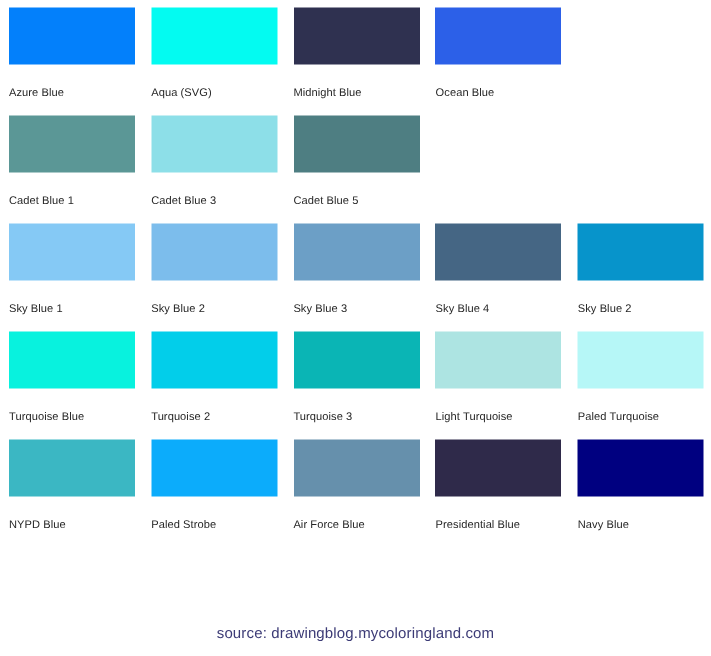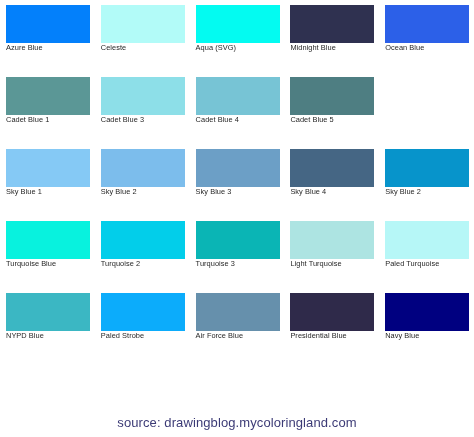--- a/index.html
+++ b/index.html
@@ -52,56 +52,52 @@
   }
 
   .swatch-chip {
     width: 84px;
     height: 38px;
     display: block;
     box-sizing: border-box;
   }
 
   .swatch-label {
-    margin-top: 0;
+    margin-top: 14px;
     font-size: 7.4px;
     line-height: 9px;
     color: #262626;
     letter-spacing: 0.05px;
     white-space: nowrap;
     font-family: "Liberation Sans", sans-serif;
   }
 
   .source-line {
     position: absolute;
     left: 0;
     top: 416px;
     width: 474px;
     text-align: center;
-    font-size: 13px;
+    font-size: 10px;
     line-height: 14px;
     color: #3c3b76;
     font-family: "Liberation Sans", sans-serif;
     letter-spacing: 0.1px;
   }
 </style>
 </head>
 <body>
 
 <div id="chart-root">
 
   <div class="swatch-grid">
       <div class="swatch-row">
         <div class="swatch-cell">
           <div class="swatch-chip" style="background: rgb(3, 128, 251);"></div>
           <div class="swatch-label">Azure Blue</div>
-        </div>
-        <div class="swatch-cell">
-          <div class="swatch-chip" style="background: rgb(178, 251, 248);"></div>
-          <div class="swatch-label">Celeste</div>
         </div>
         <div class="swatch-cell">
           <div class="swatch-chip" style="background: rgb(3, 251, 241);"></div>
           <div class="swatch-label">Aqua (SVG)</div>
         </div>
         <div class="swatch-cell">
           <div class="swatch-chip" style="background: rgb(47, 49, 80);"></div>
           <div class="swatch-label">Midnight Blue</div>
         </div>
         <div class="swatch-cell">
@@ -110,24 +106,20 @@
         </div>
       </div>
       <div class="swatch-row">
         <div class="swatch-cell">
           <div class="swatch-chip" style="background: rgb(91, 151, 150);"></div>
           <div class="swatch-label">Cadet Blue 1</div>
         </div>
         <div class="swatch-cell">
           <div class="swatch-chip" style="background: rgb(141, 223, 232);"></div>
           <div class="swatch-label">Cadet Blue 3</div>
-        </div>
-        <div class="swatch-cell">
-          <div class="swatch-chip" style="background: rgb(119, 196, 213);"></div>
-          <div class="swatch-label">Cadet Blue 4</div>
         </div>
         <div class="swatch-cell">
           <div class="swatch-chip" style="background: rgb(78, 126, 130);"></div>
           <div class="swatch-label">Cadet Blue 5</div>
         </div>
       </div>
       <div class="swatch-row">
         <div class="swatch-cell">
           <div class="swatch-chip" style="background: rgb(133, 201, 245);"></div>
           <div class="swatch-label">Sky Blue 1</div>

